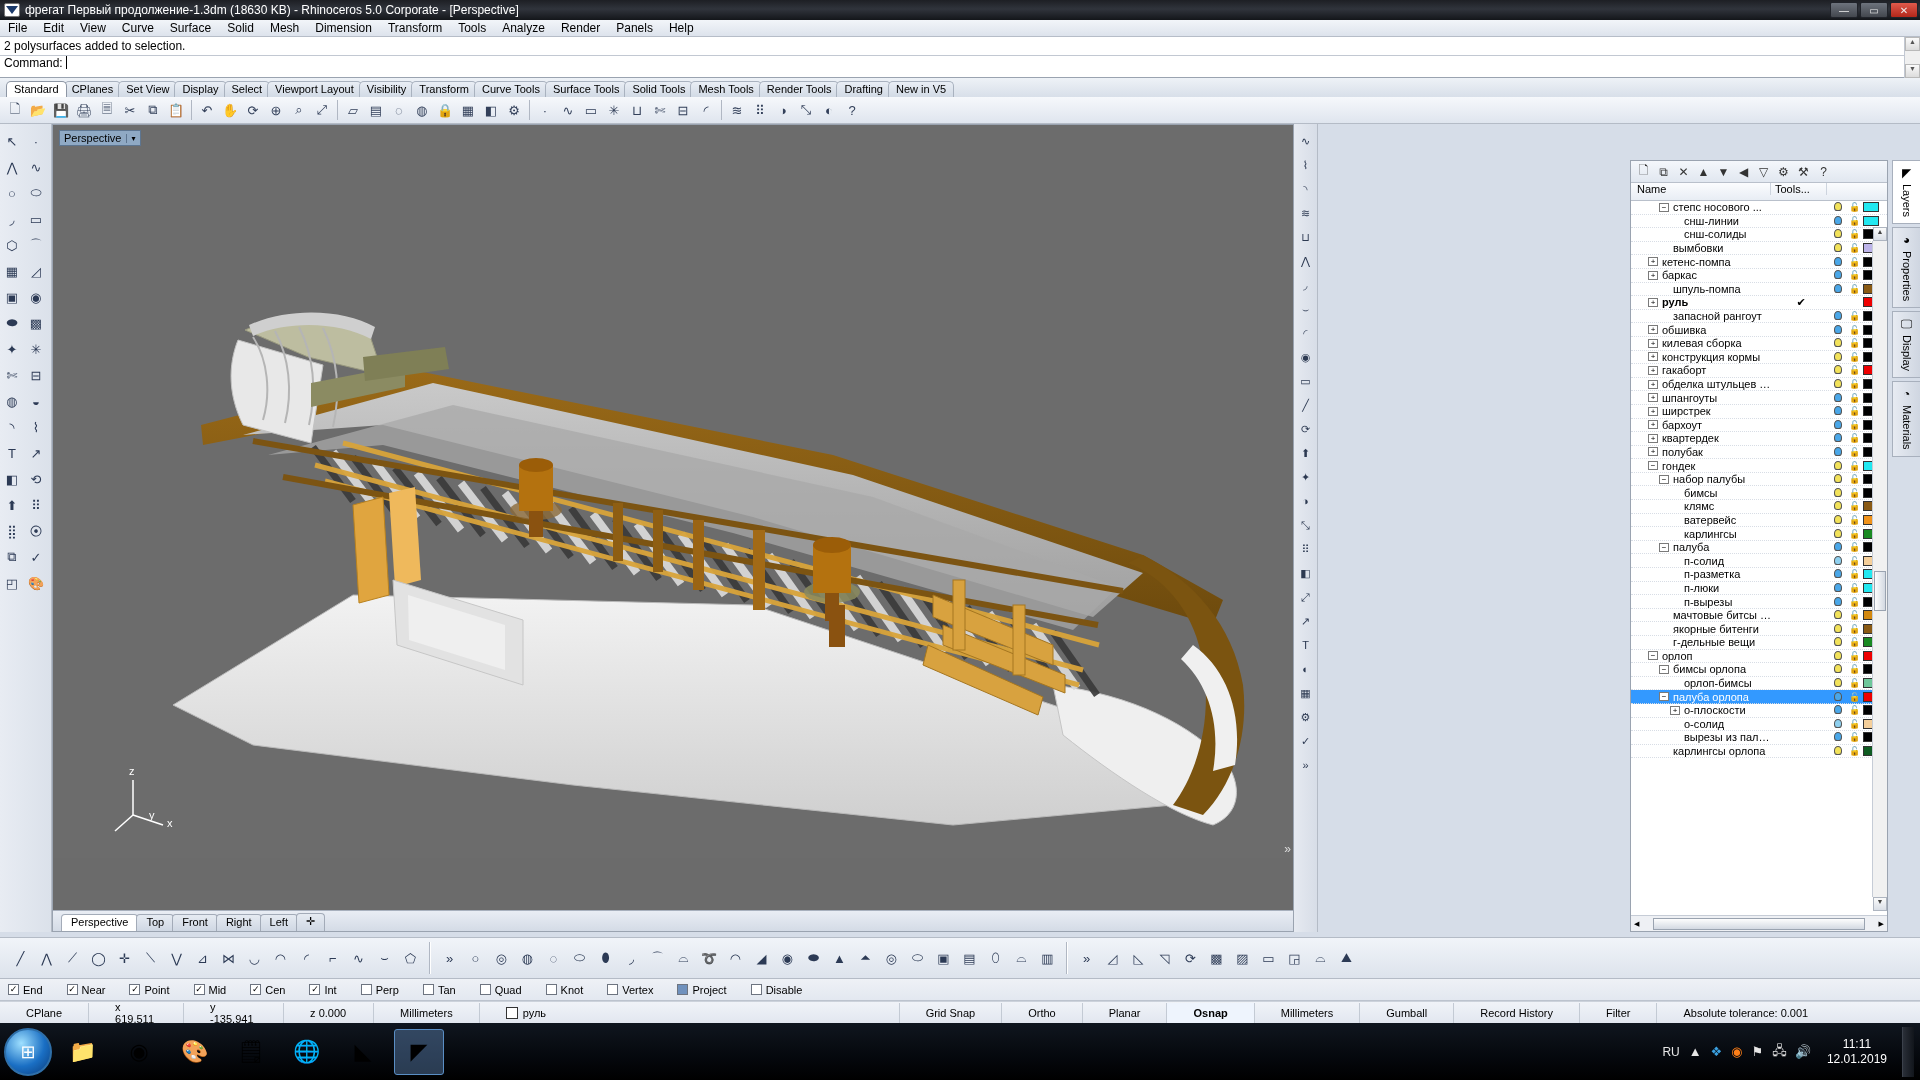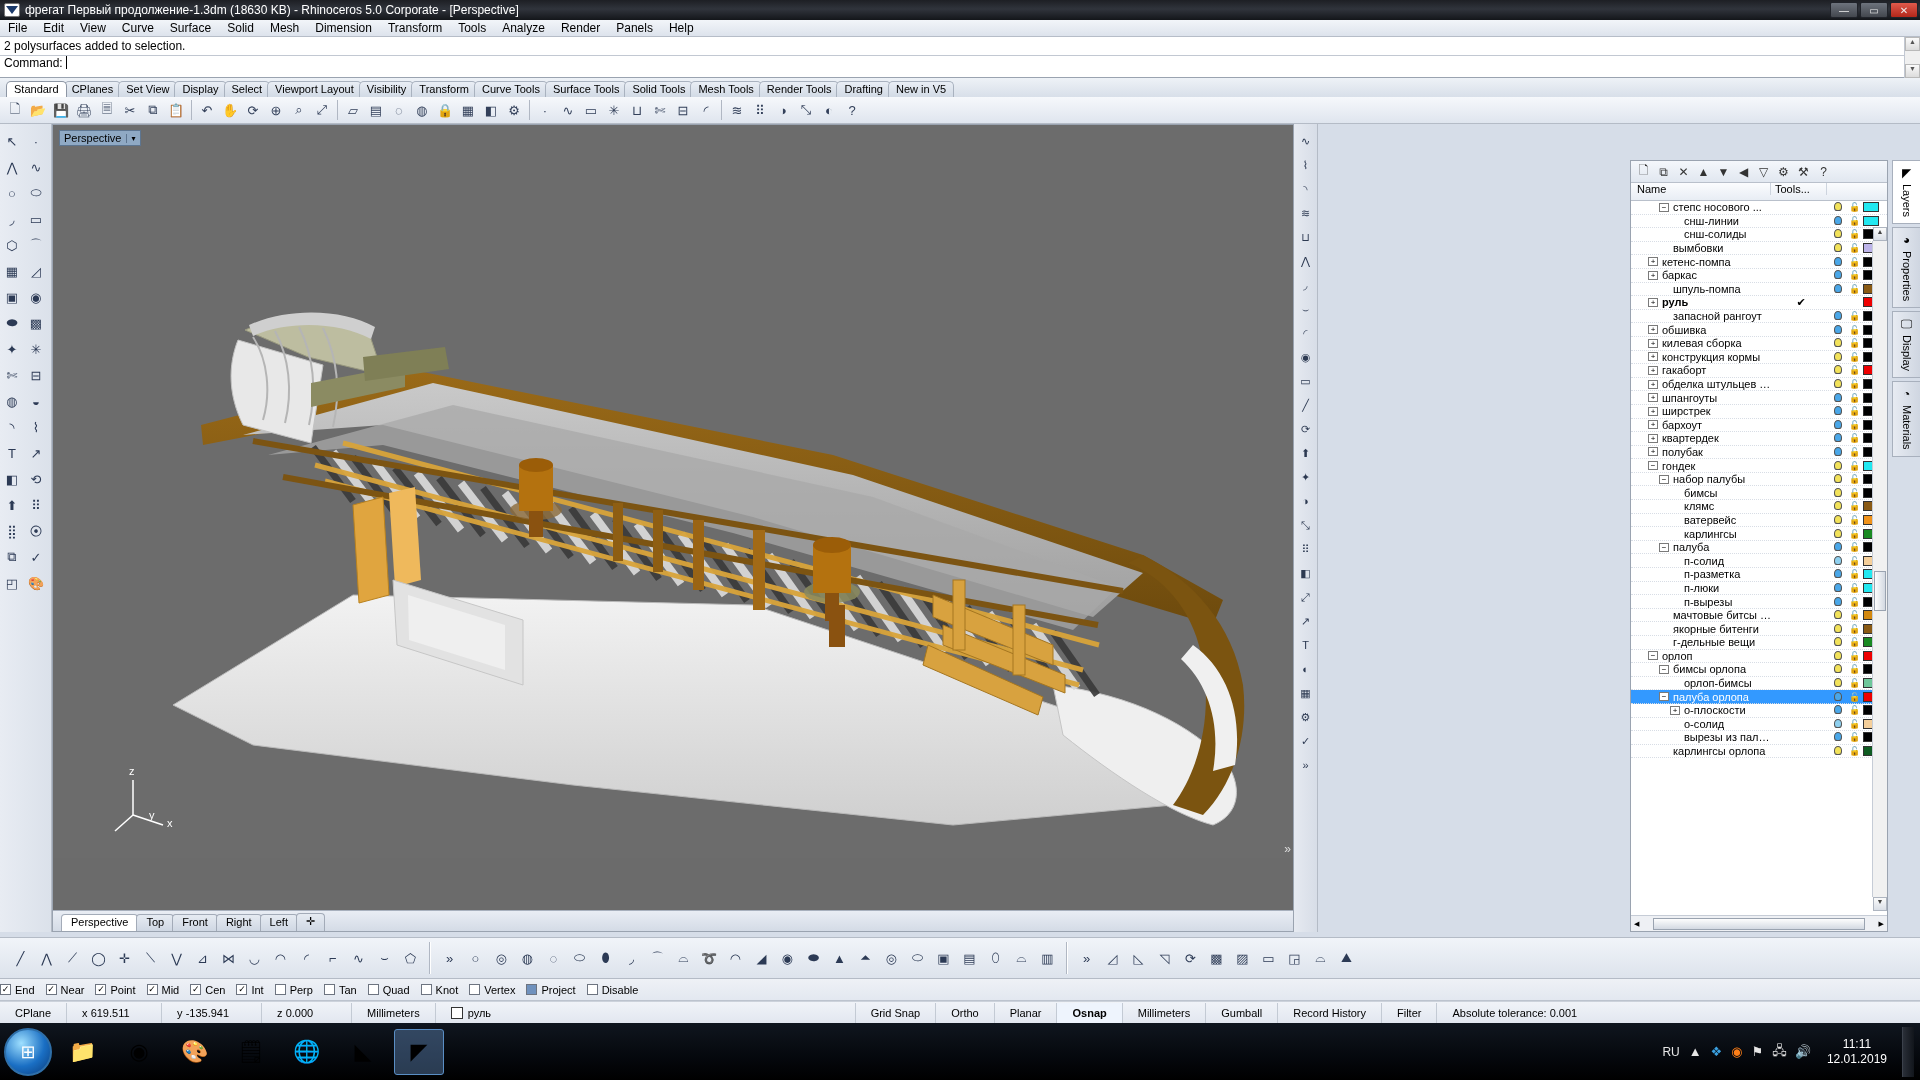--- a/index.html
+++ b/index.html
@@ -222,40 +222,40 @@
     display:flex; align-items:center; padding-left:8px; gap:1px;
   }
   .bicon { width:25px; height:30px; display:flex; align-items:center; justify-content:center;
     font-size:13px; color:#2c3a55; }
   .bsep { width:2px; height:32px; border-left:1px solid #b0b7c3; border-right:1px solid #fff; margin:0 5px; }
 
   
   .osnapbar {
     position:absolute; left:0; top:979px; width:1920px; height:22px;
     background:linear-gradient(to bottom,#eef1f6,#e3e8f0);
-    display:flex; align-items:center; gap:2px;
+    display:flex; align-items:center; padding-left:8px; gap:15px;
     border-bottom:1px solid #bcc3ce;
   }
   .osnap { display:flex; align-items:center; font-size:11px; margin-right:9px; }
   .osnap .box {
     width:11px; height:11px; border:1px solid #6d7480; background:#fff;
     margin-right:4px; display:flex; align-items:center; justify-content:center;
     font-size:9px; color:#000; line-height:9px;
   }
   .osnap .box.checked::after{ content:'✓'; font-size:9px; }
   .osnap .box.filled{ background:#6f91bd; }
 
   
   .statusbar {
     position:absolute; left:0; top:1001px; width:1920px; height:22px;
     background:linear-gradient(to bottom,#f0f3f8,#e2e7f0);
     display:flex; align-items:center; font-size:11px;
     border-top:1px solid #ccd2db;
   }
-  .sb-cell { padding:0 15px; height:20px; display:flex; align-items:center;
+  .sb-cell { padding:0 26px; height:20px; display:flex; align-items:center;
     border-right:1px solid #c3cad4; }
   .sb-cell.strong { font-weight:bold; background:#eef4fd; }
   .sb-layer { display:flex; align-items:center; width:420px; }
   .sb-layer .sw { width:12px; height:12px; border:1px solid #333; background:#fff; margin-right:5px; }
 
   
   .taskbar {
     position:absolute; left:0; top:1023px; width:1920px; height:57px;
     background:linear-gradient(to bottom,#10161f 0%,#05080d 60%,#000 100%);
     display:flex; align-items:center;

